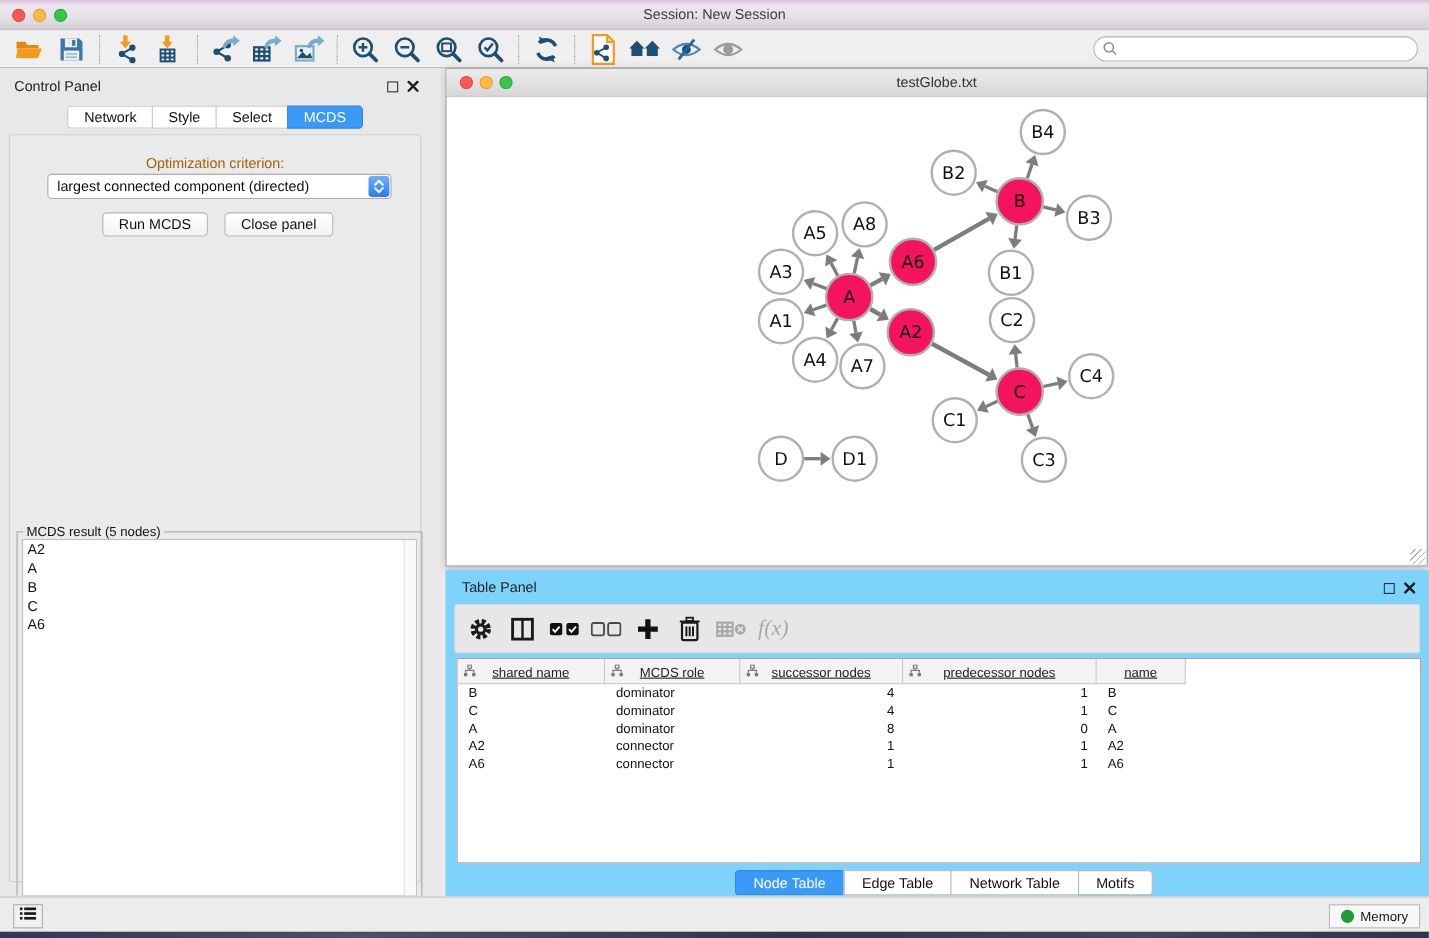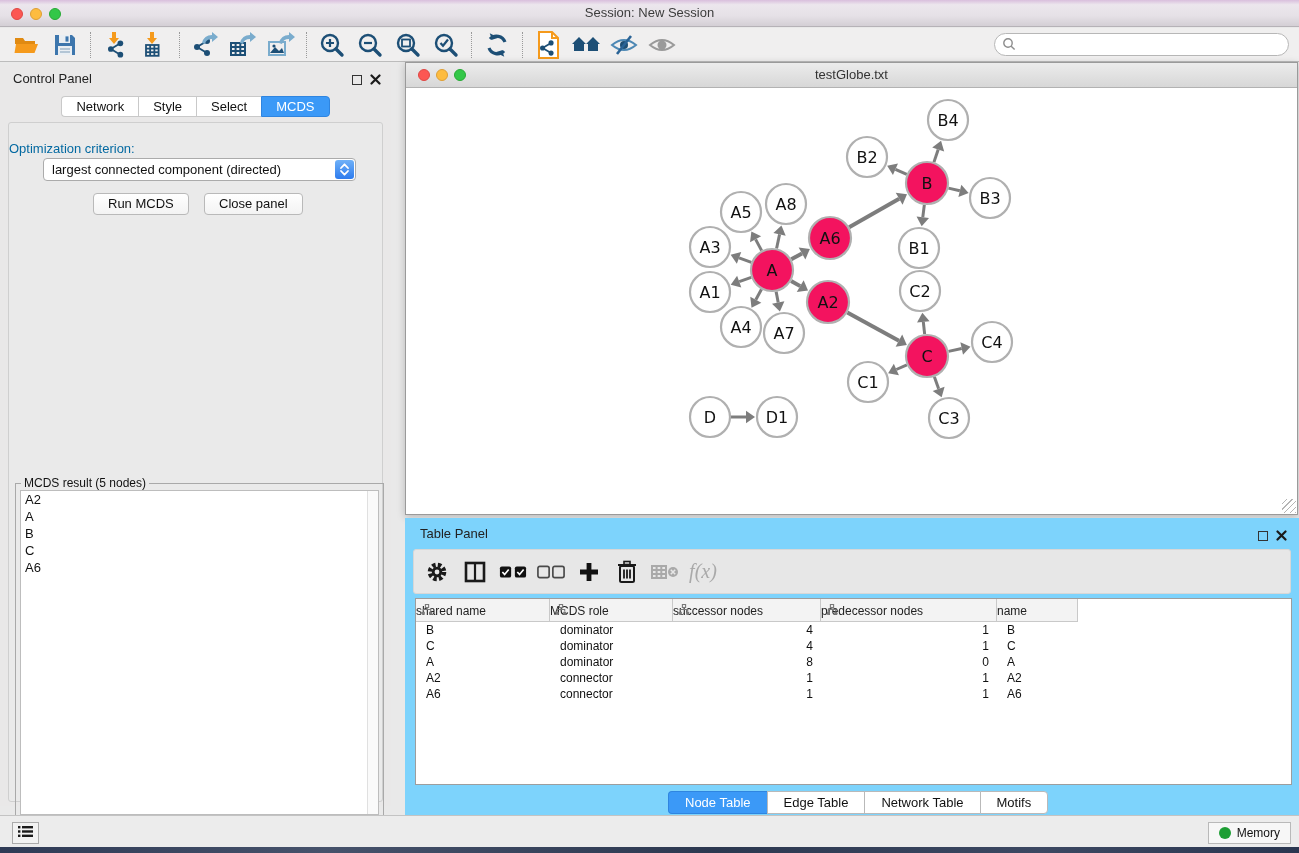--- a/index.html
+++ b/index.html
@@ -35,21 +35,21 @@
   #cp-header .panel-btns { right:10px; }
   .float-box { width:10px; height:10px; border:1.5px solid #333; display:inline-block; }
   #cp-tabs { position:absolute; left:0; top:31px; width:100%; display:flex; justify-content:center; gap:0; }
   .cp-tab { height:21px; line-height:19px; padding:0 14px; font-size:13px; color:#111;
     background:#fff; border:1px solid #c9c9c9; border-right:none; cursor:pointer; }
   .cp-tab:first-child { border-radius:4px 0 0 4px; }
   .cp-tab:last-child { border-radius:0 4px 4px 0; border-right:1px solid #c9c9c9; }
   .cp-tab.selected { background:#3b99f7; color:#fff; border-color:#2f85e0; }
   #cp-content { position:absolute; left:8px; top:57px; width:375px; height:680px;
     background:#eaeaea; border:1px solid #cfcfcf; border-radius:3px; }
-  #opt-label { position:absolute; left:0; top:18px; width:100%; text-align:left; font-size:13px; color:#0369a1; }
+  #opt-label { position:absolute; left:0; top:18px; width:100%; text-align:center; font-size:13px; color:#a16207; }
   #opt-dropdown { position:absolute; left:34px; top:35px; width:313px; height:23px; background:#fff;
     border:1px solid #ababab; border-radius:4px; font-size:13px; color:#111;
     line-height:21px; padding-left:8px; cursor:default; }
   #opt-stepper { position:absolute; right:1px; top:1px; width:19px; height:19px; border-radius:3px;
     background:linear-gradient(#6fb1f8,#2d7bee); display:flex; align-items:center; justify-content:center; }
   .cp-button { position:absolute; top:70px; height:22px; background:linear-gradient(#ffffff,#f3f3f3);
     border:1px solid #b9b9b9; border-radius:4px; font-size:13px; color:#111;
     padding:0 14px; line-height:20px; cursor:pointer; }
   #run-btn { left:84px; }
   #close-btn { left:195px; }
@@ -86,21 +86,21 @@
     display:flex; align-items:center; gap:10px; padding-left:9px; }
   .tp-icon { width:28px; height:28px; display:flex; align-items:center; justify-content:center; cursor:pointer; }
   .tp-icon.disabled { cursor:default; }
   #fx-icon { font-family:"Liberation Serif","DejaVu Serif",serif; font-style:italic;
     font-size:20px; color:#a9a9a9; }
   #data-table { position:absolute; left:10px; top:80px; width:877px; height:187px; background:#fff;
     border:1px solid #9d9d9d; overflow:hidden; }
   #tbl-header { position:absolute; left:0; top:0; height:23px; display:flex;
     background:#f3f3f3; border-bottom:1px solid #c9c9c9; }
   .th-cell { position:relative; height:23px; border-right:1px solid #c9c9c9;
-    display:flex; align-items:center; font-size:12px; color:#222; }
+    display:flex; align-items:center; justify-content:center; font-size:12px; color:#222;text-decoration:underline; }
   .th-icon { position:absolute; left:5px; top:5px; }
   .tbl-row { display:flex; height:16px; font-size:12px; color:#111; }
   .td-cell { height:16px; line-height:16px; white-space:nowrap; overflow:hidden; }
   #tbl-tabs { position:absolute; left:263px; top:273px; display:flex; }
   .tbl-tab { height:23px; line-height:21px; padding:0 16px; font-size:13px; color:#111;
     background:#fff; border:1px solid #b9b9b9; border-right:none; cursor:pointer; }
   .tbl-tab:first-child { border-radius:4px 0 0 4px; }
   .tbl-tab:last-child { border-radius:0 4px 4px 0; border-right:1px solid #b9b9b9; }
   .tbl-tab.selected { background:#3b99f7; color:#fff; border-color:#2f85e0; }
 

